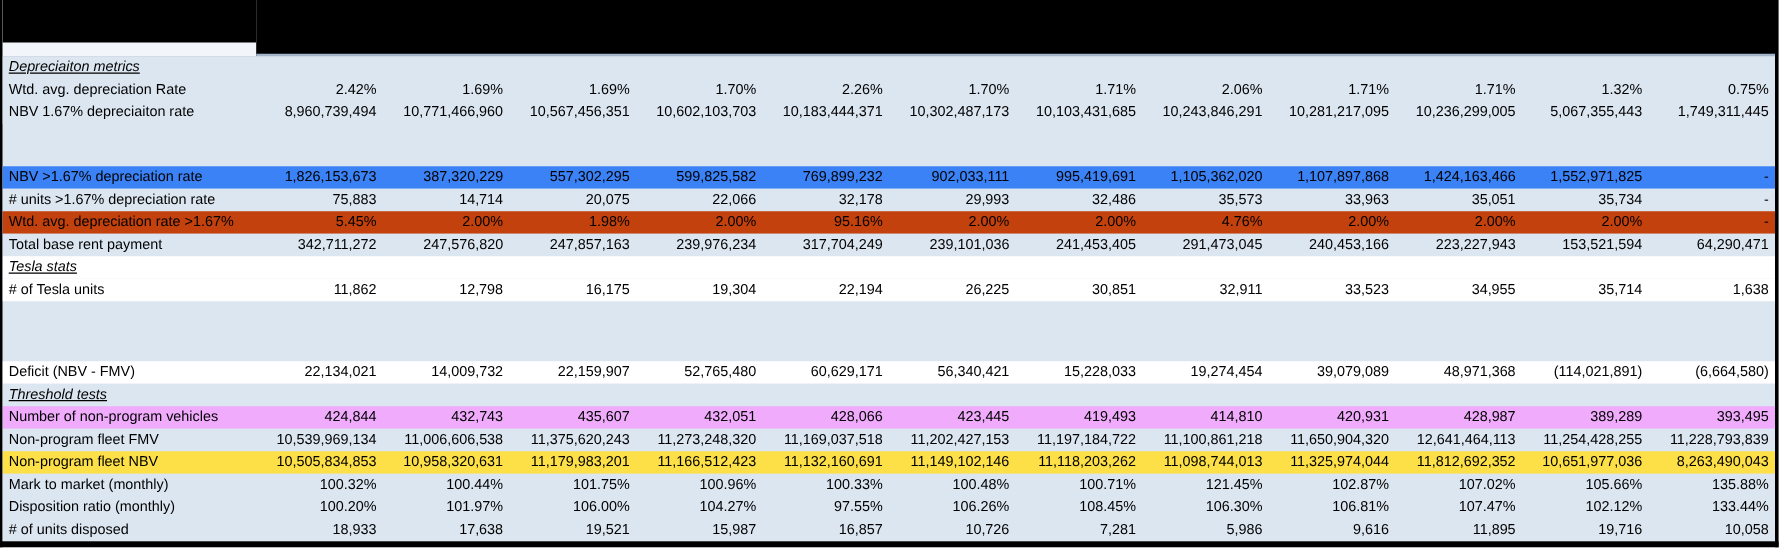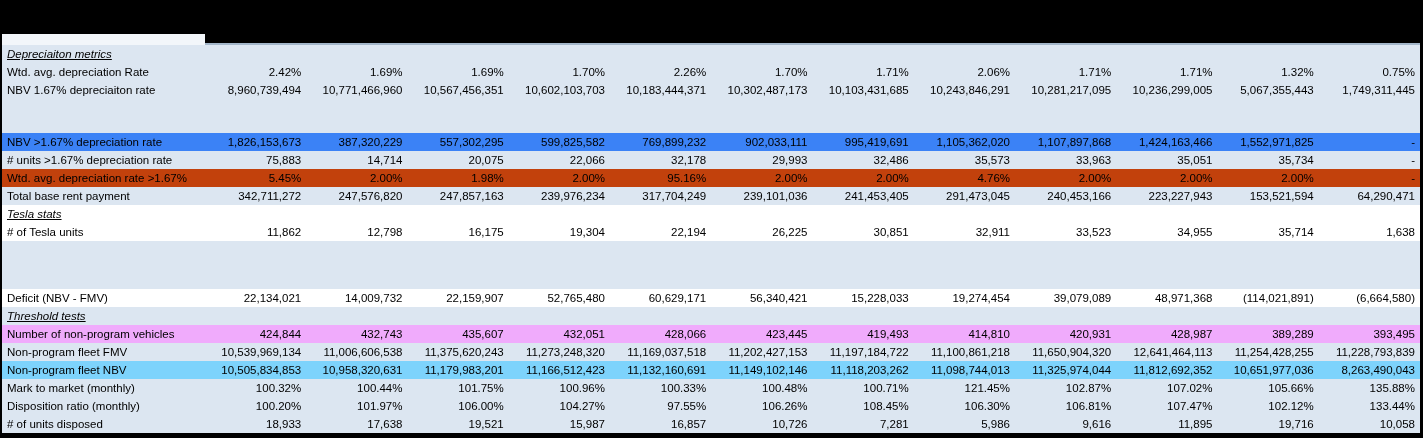--- a/index.html
+++ b/index.html
@@ -241,21 +241,21 @@
         <div class="cell">11,273,248,320</div>
         <div class="cell">11,169,037,518</div>
         <div class="cell">11,202,427,153</div>
         <div class="cell">11,197,184,722</div>
         <div class="cell">11,100,861,218</div>
         <div class="cell">11,650,904,320</div>
         <div class="cell">12,641,464,113</div>
         <div class="cell">11,254,428,255</div>
         <div class="cell">11,228,793,839</div>
       </div>
-      <div class="row" style="background: #7dd3fc;">
+      <div class="row" style="background: #fde047;">
         <div class="label">Non-program fleet NBV</div>
         <div class="cell">10,505,834,853</div>
         <div class="cell">10,958,320,631</div>
         <div class="cell">11,179,983,201</div>
         <div class="cell">11,166,512,423</div>
         <div class="cell">11,132,160,691</div>
         <div class="cell">11,149,102,146</div>
         <div class="cell">11,118,203,262</div>
         <div class="cell">11,098,744,013</div>
         <div class="cell">11,325,974,044</div>

